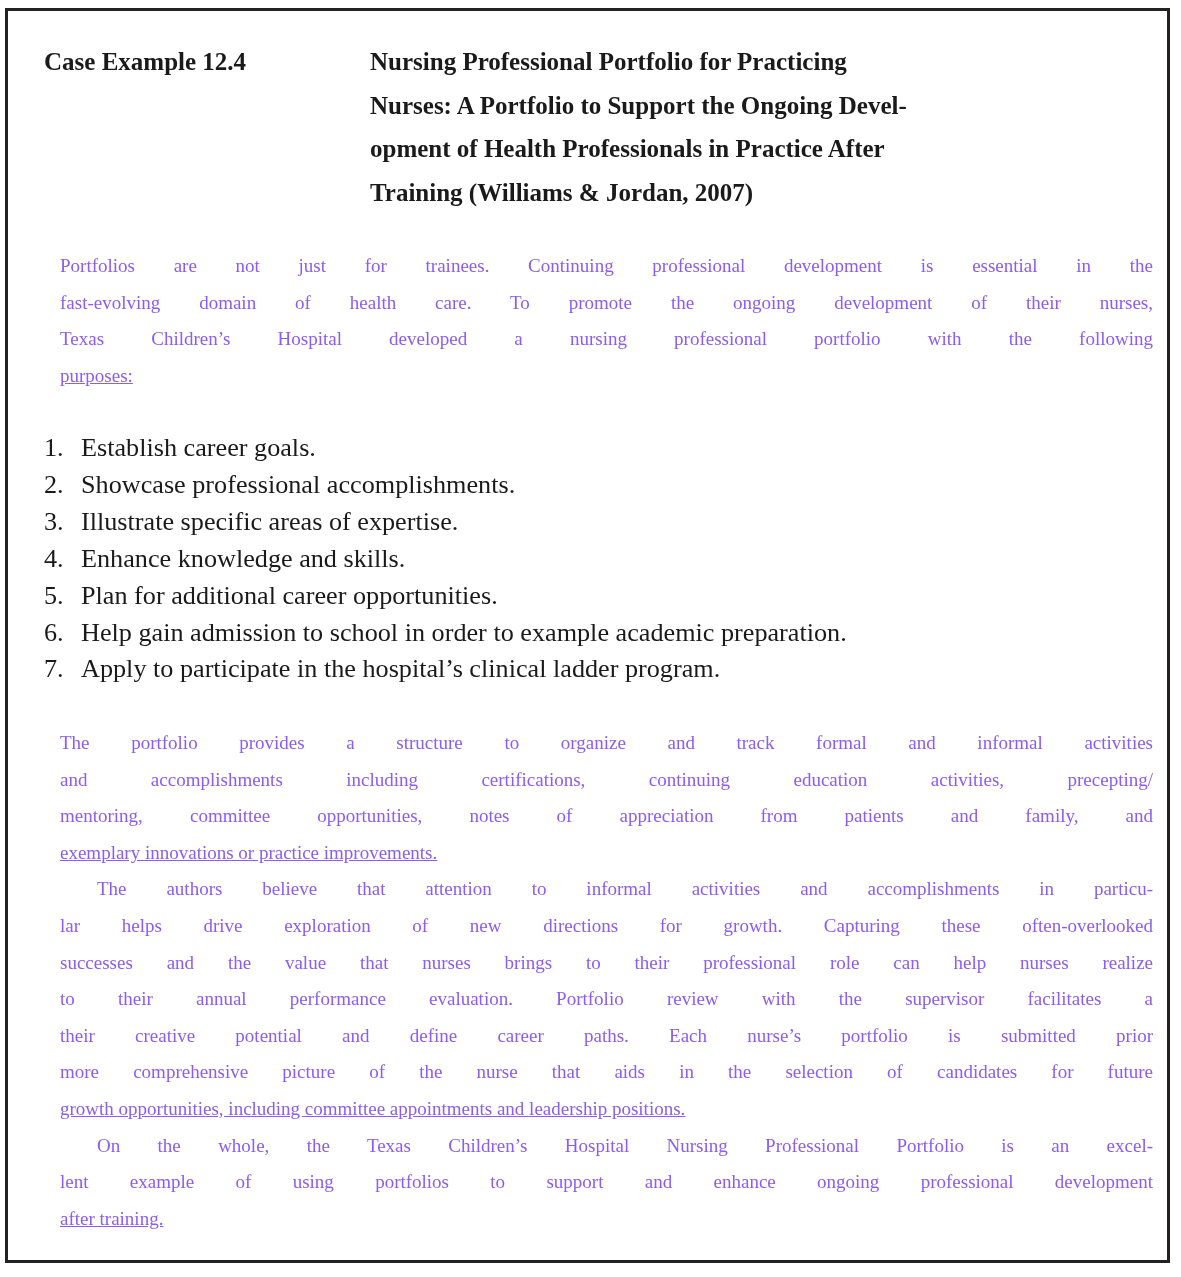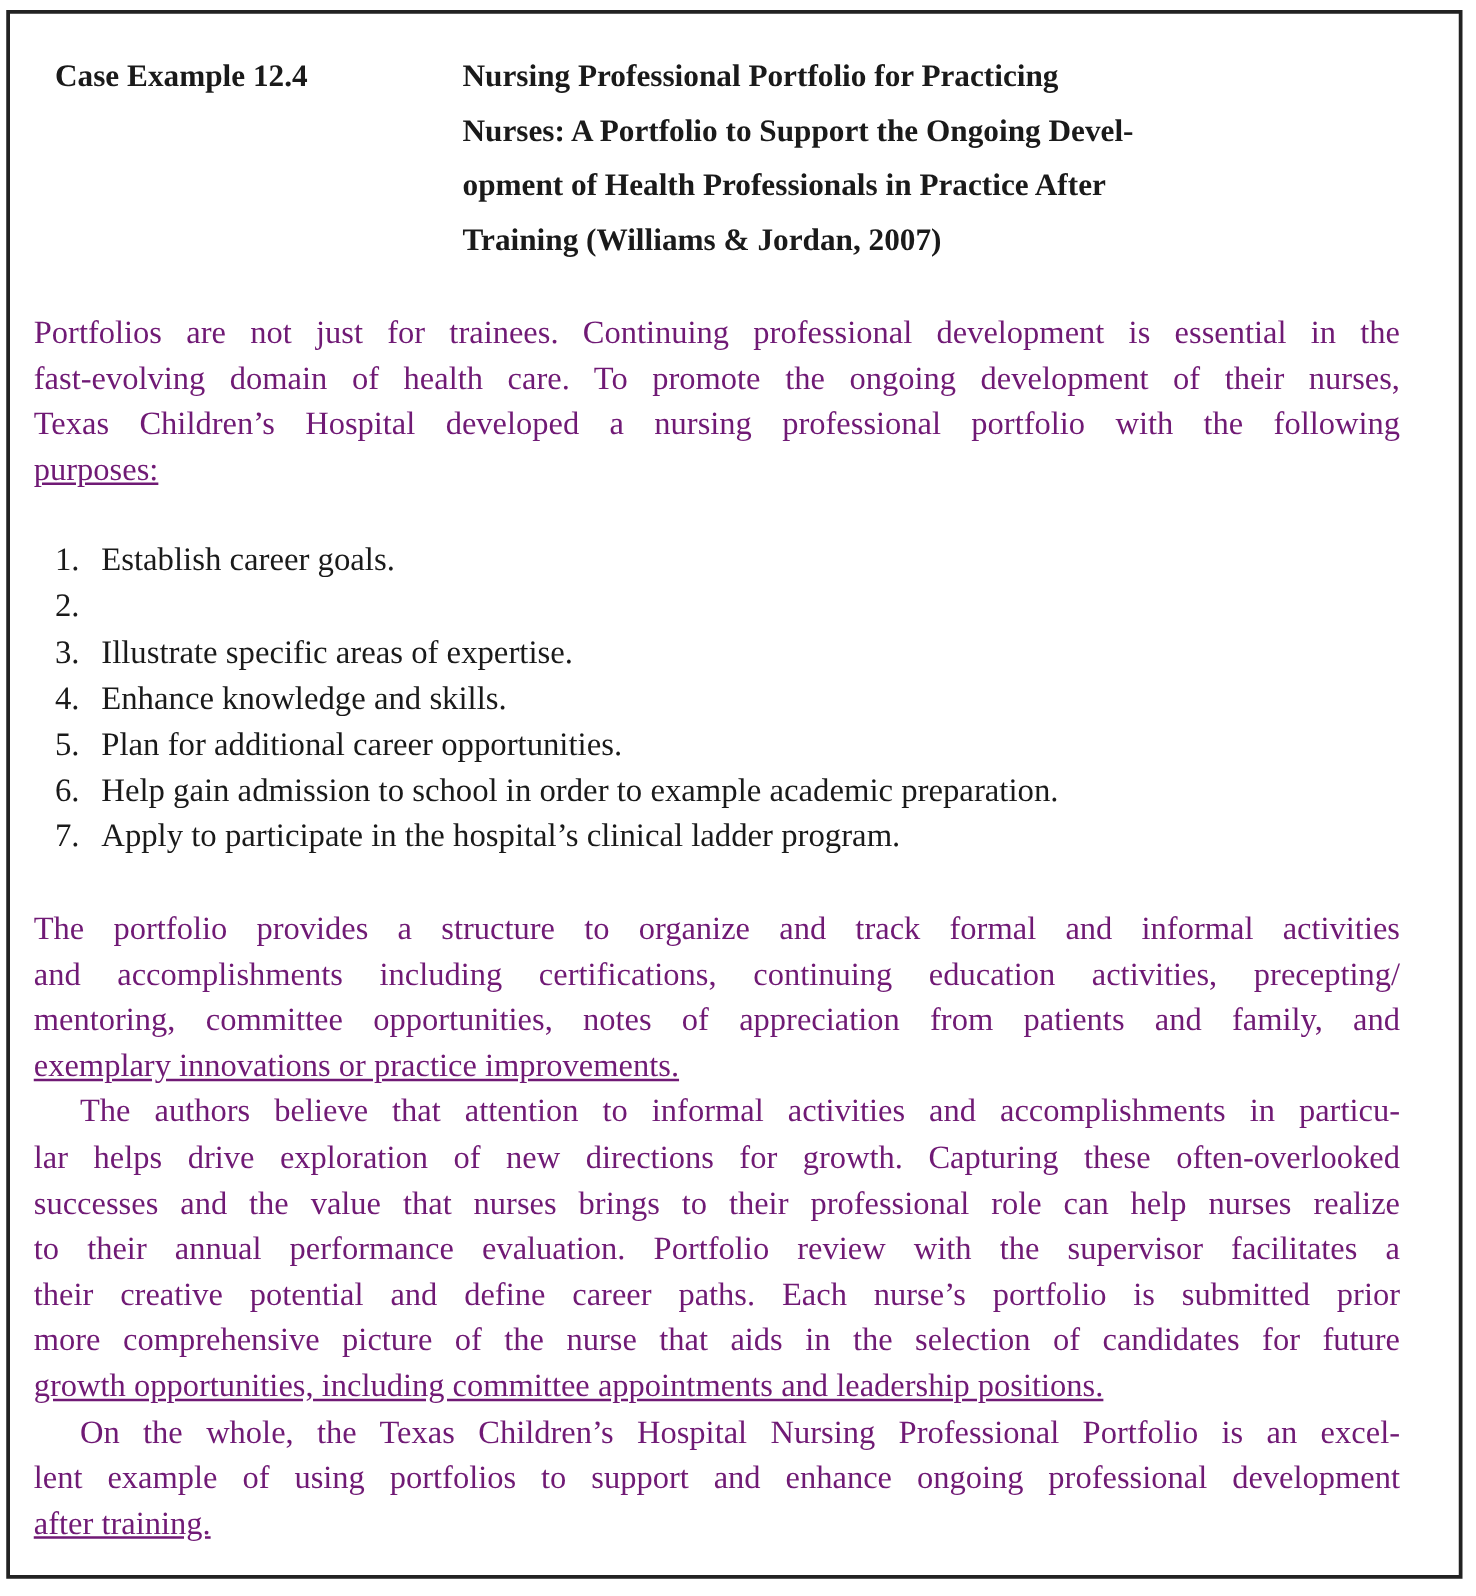--- a/index.html
+++ b/index.html
@@ -43,26 +43,26 @@
   .heading .title {
     flex: 1;
   }
   .heading .title span {
     display: block;
     white-space: nowrap;
     margin-left: 20px;
   }
   .body-text {
     position: absolute;
-    left: 27px;
+    left: 60px;
     width: 1093px;
-    font-size: 26px;
+    font-size: 19px;
     line-height: 36.6px;
     text-align: justify;
-    color: #701a75;
+    color: #8b5cf6;
   }
   .body-text .line {
     display: block;
     white-space: nowrap;
     text-align: justify;
     text-align-last: justify;
   }
   .body-text .line.last {
     text-align-last: left;
     text-decoration: underline;
@@ -114,20 +114,21 @@
   <span class="line last">purposes:</span>
 </div>
 
 <ol class="purposes">
   <li>
       <span class="num">1.</span>
       <span>Establish career goals.</span>
     </li>
   <li>
       <span class="num">2.</span>
+      <span>Showcase professional accomplishments.</span>
     </li>
   <li>
       <span class="num">3.</span>
       <span>Illustrate specific areas of expertise.</span>
     </li>
   <li>
       <span class="num">4.</span>
       <span>Enhance knowledge and skills.</span>
     </li>
   <li>

